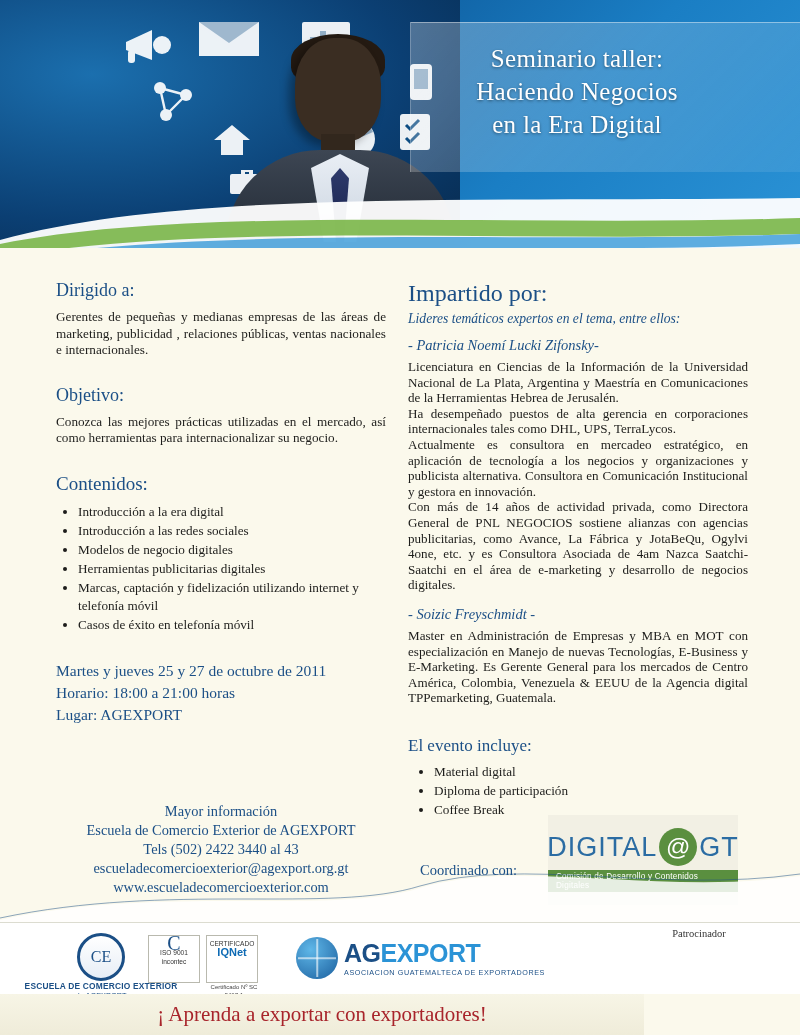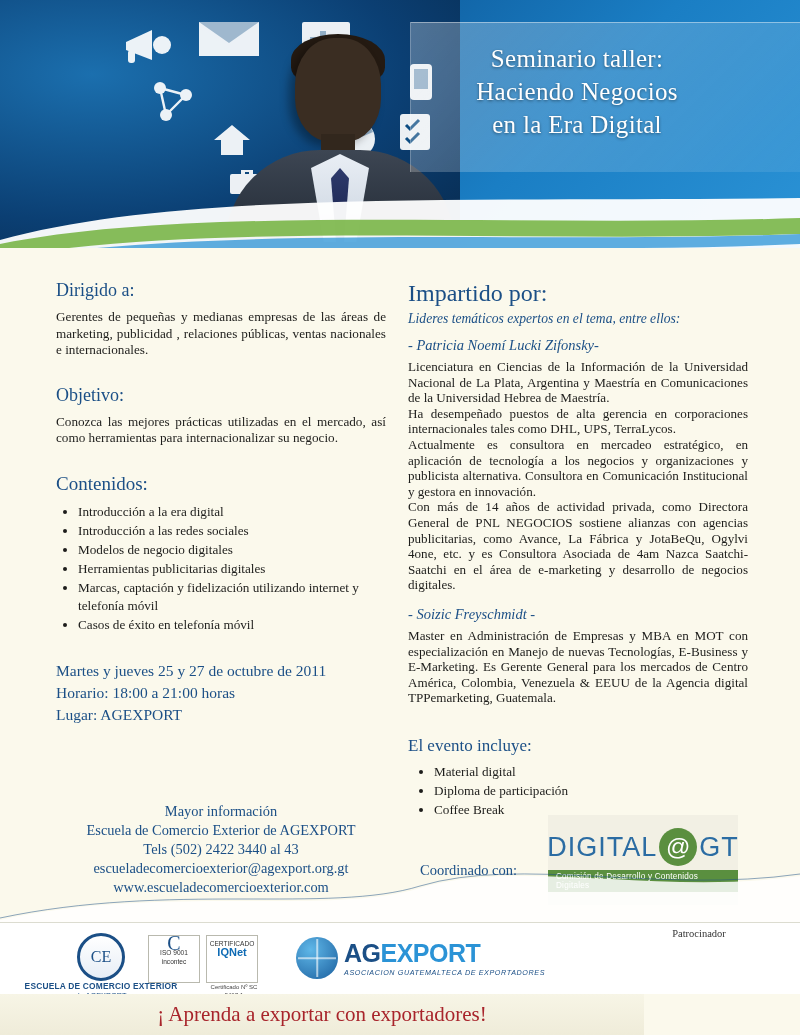--- a/index.html
+++ b/index.html
@@ -184,21 +184,21 @@
   .agex-globe::before {
     content:""; position:absolute; left:50%; top:2px; width:1.5px; height:38px;
     background:rgba(255,255,255,.6); transform:translateX(-50%);
   }
   .agex-globe::after {
     content:""; position:absolute; top:50%; left:2px; width:38px; height:1.5px;
     background:rgba(255,255,255,.6); transform:translateY(-50%);
   }
   .agex-name { font-family:"Liberation Sans", sans-serif; font-size:25px; color:#1b4f86; font-weight:bold; letter-spacing:-.5px; }
   .agex-name em { font-style:normal; color:#2b93d6; }
-  .agex-sub { font-family:"Liberation Sans", sans-serif; font-size:7.2px; color:#1b4f86; letter-spacing:.6px;font-style:italic; }
+  .agex-sub { font-family:"Liberation Sans", sans-serif; font-size:7.2px; color:#1b4f86; letter-spacing:.6px; }
 
   .spon { position:absolute; left:604px; top:5px; width:190px; text-align:center; }
   .spon-t { font-family:"Liberation Serif", serif; font-size:10.5px; color:#333; margin-bottom:2px; }
   .spon-row { display:flex; align-items:center; justify-content:center; }
   .spon-mark {
     width:34px; height:34px; border-radius:50%; border:1.6px solid #5c4633;
     color:#5c4633; font-family:"Liberation Serif", serif; font-size:14px;
     display:flex; align-items:center; justify-content:center; margin-right:6px;
   }
   .spon-name { text-align:left; font-family:"Liberation Sans", sans-serif; font-size:12.6px; color:#5c4633; font-weight:bold; line-height:15px; }
@@ -333,21 +333,21 @@
         <div>Lugar: AGEXPORT</div>
       </div>
     </div>
 
     <div class="col-right">
       <h2 class="sec" style="font-size:24px; margin-bottom:4px;">Impartido por:</h2>
       <p class="subtitle-it">Lideres temáticos expertos en el tema, entre ellos:</p>
 
       <p class="speaker">- Patricia Noemí Lucki Zifonsky-</p>
       <div class="rblock">
-        <p>Licenciatura en Ciencias de la Información de la Universidad Nacional de La Plata, Argentina y Maestría en Comunicaciones de la Universidad Hebrea de Maestría.</p>
+        <p>Licenciatura en Ciencias de la Información de la Universidad Nacional de La Plata, Argentina y Maestría en Comunicaciones de la Herramientas Hebrea de Jerusalén.</p>
         <p>Ha desempeñado puestos de alta gerencia en corporaciones internacionales tales como DHL, UPS, TerraLycos.</p>
         <p>Actualmente es consultora en mercadeo estratégico, en aplicación de tecnología a los negocios y organizaciones y publicista alternativa.    Consultora en Comunicación Institucional y gestora en innovación.</p>
         <p>Con más de 14  años de actividad privada, como Directora General de PNL NEGOCIOS sostiene alianzas con agencias publicitarias, como Avance, La Fábrica y JotaBeQu, Ogylvi 4one, etc. y es Consultora Asociada de 4am Nazca Saatchi-Saatchi en el área de e-marketing y desarrollo de negocios digitales.</p>
       </div>
 
       <div class="gap-s"></div>
       <p class="speaker">-  Soizic Freyschmidt  -</p>
       <div class="rblock">
         <p>Master en Administración de Empresas y MBA en MOT con especialización en Manejo de nuevas Tecnologías, E-Business y E-Marketing. Es Gerente General para los mercados de Centro América, Colombia, Venezuela &amp; EEUU de la Agencia digital TPPemarketing, Guatemala.</p>
       </div>

